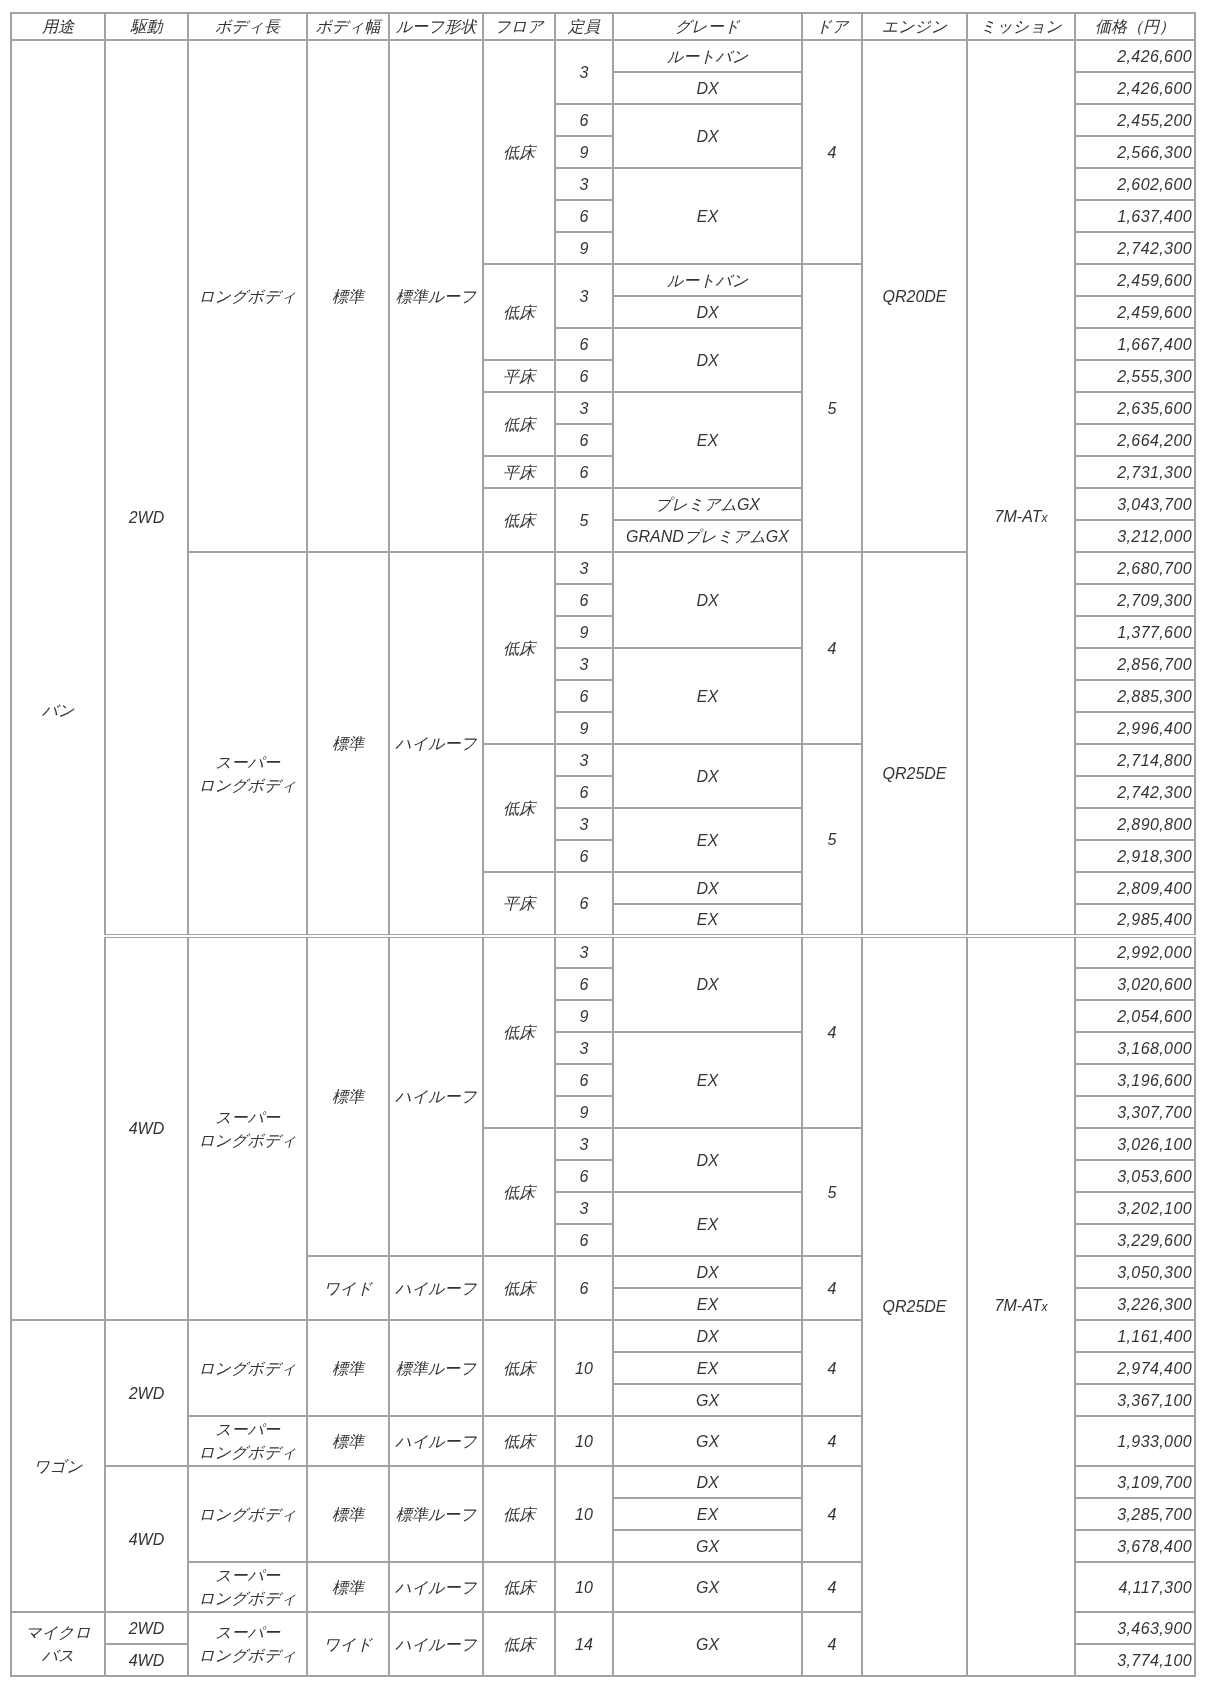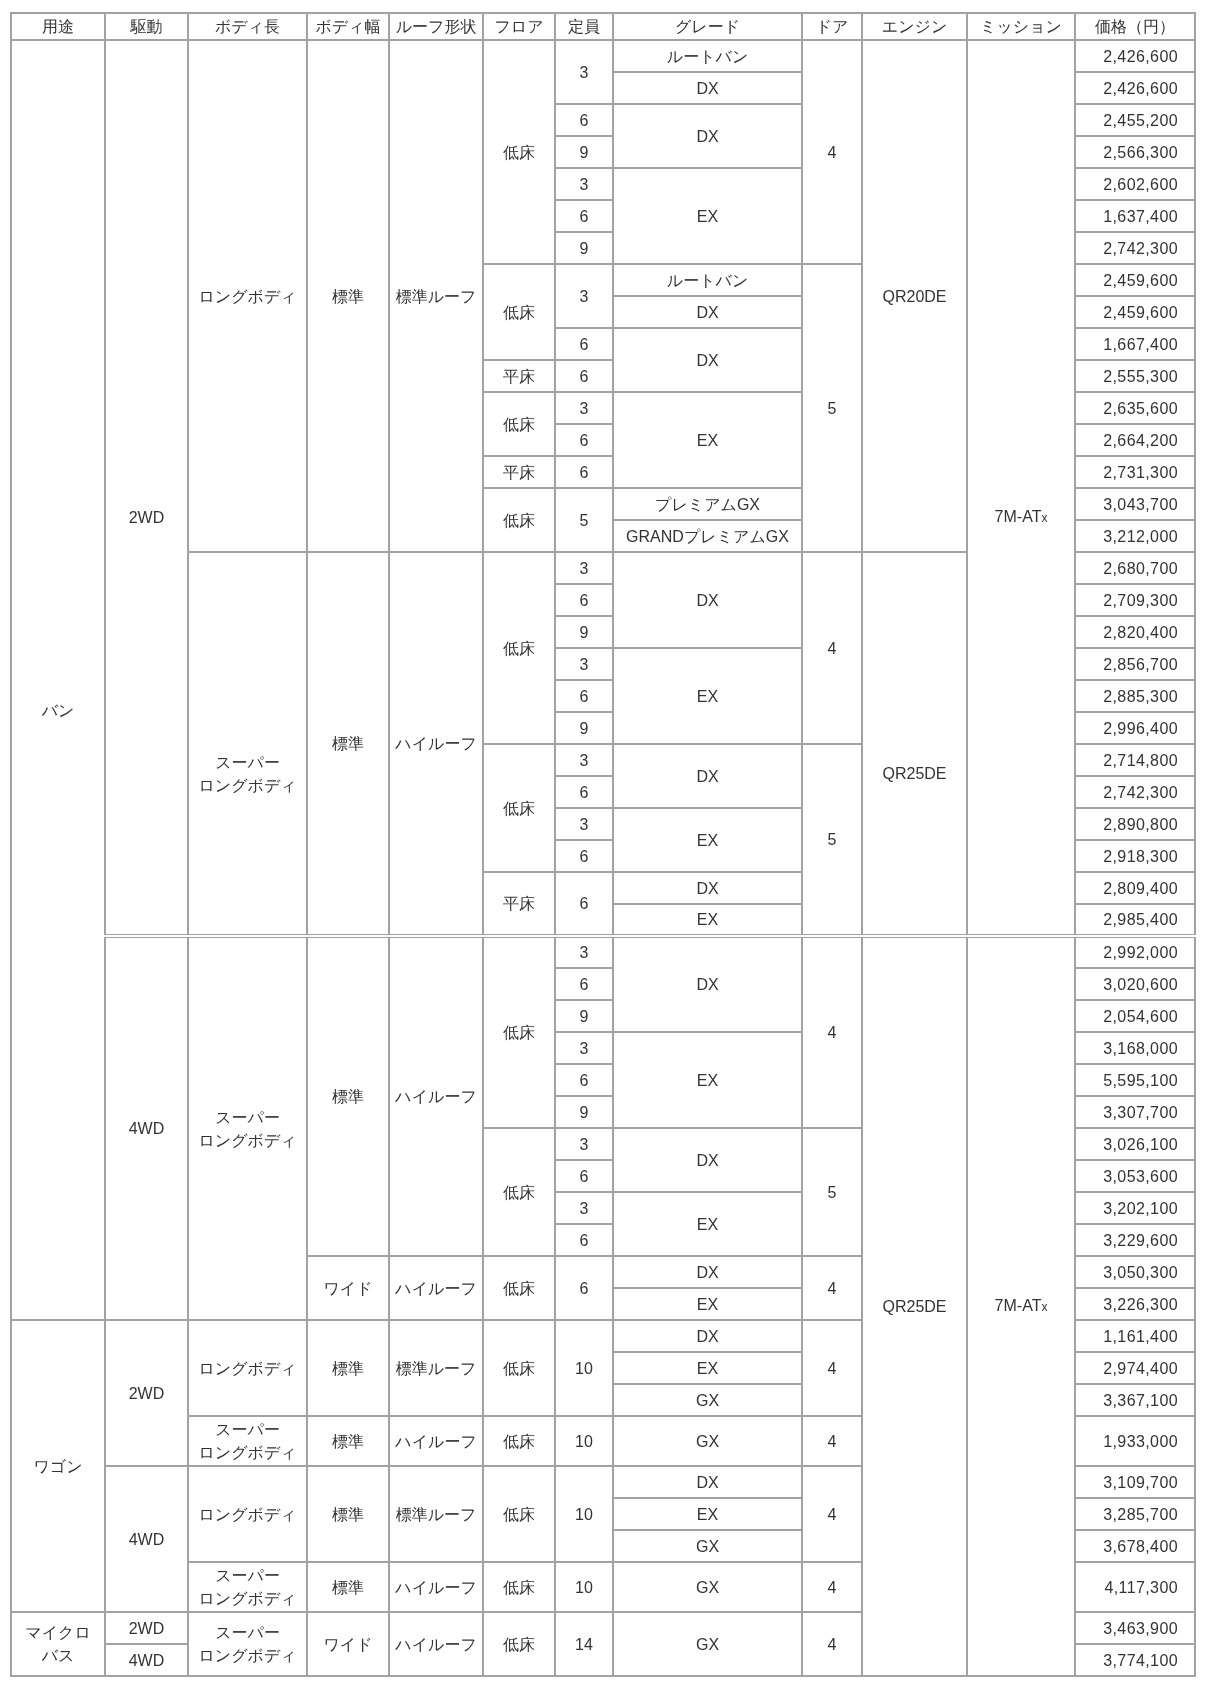--- a/index.html
+++ b/index.html
@@ -1,32 +1,32 @@
 <!DOCTYPE html>
 <html><head>
   <meta charset="utf-8">
   <style>
     html, body { margin: 0; padding: 0; background: #ffffff; }
     body { width: 1208px; height: 1690px; position: relative; overflow: hidden; }
     table.price-table {
       position: absolute; left: 10px; top: 12px; width: 1186px;
       border-collapse: collapse; table-layout: fixed;
       font-family: "Liberation Sans", "DejaVu Sans", sans-serif;
-      font-size: 16px; color: #333333;
+      font-size: 16px; color: #333333; font-style: italic;
     }
     th, td {
       border: 2px solid #a2a2a2; padding: 0 2px;
       text-align: center; vertical-align: middle;
       white-space: pre; line-height: 23px; font-weight: normal;
       overflow: hidden;
     }
     thead tr { height: 27px; }
     tbody tr { height: 32px; }
     tbody tr.tall { height: 50px; }
-    td.price { text-align: right; padding-right: 16px; letter-spacing: 0.4px; margin-top: 47px; }
+    td.price { text-align: right; padding-right: 2px; letter-spacing: 0.4px; margin-top: 47px; }
     td.shift { padding-top: 60px; }
     tr.sec-top td { border-top: 4px double #a2a2a2; }
     .sub { font-size: 12px; }
   </style>
 </head>
 <body>
 
 <table class="price-table">
   <colgroup>
     <col style="width:94px">
@@ -175,21 +175,21 @@
       <td class="price">2,680,700</td>
     </tr>
 
     <tr>
       <td>6</td>
       <td class="price">2,709,300</td>
     </tr>
 
     <tr>
       <td>9</td>
-      <td class="price">2,820,400</td>
+      <td class="price">1,377,600</td>
     </tr>
 
     <tr>
       <td>3</td>
       <td rowspan="3">EX</td>
       <td class="price">2,856,700</td>
     </tr>
 
     <tr>
       <td>6</td>
@@ -263,21 +263,21 @@
     </tr>
 
     <tr>
       <td>3</td>
       <td rowspan="3">EX</td>
       <td class="price">3,168,000</td>
     </tr>
 
     <tr>
       <td>6</td>
-      <td class="price">5,595,100</td>
+      <td class="price">3,196,600</td>
     </tr>
 
     <tr>
       <td>9</td>
       <td class="price">3,307,700</td>
     </tr>
 
     <tr>
       <td rowspan="4">低床</td>
       <td>3</td>

